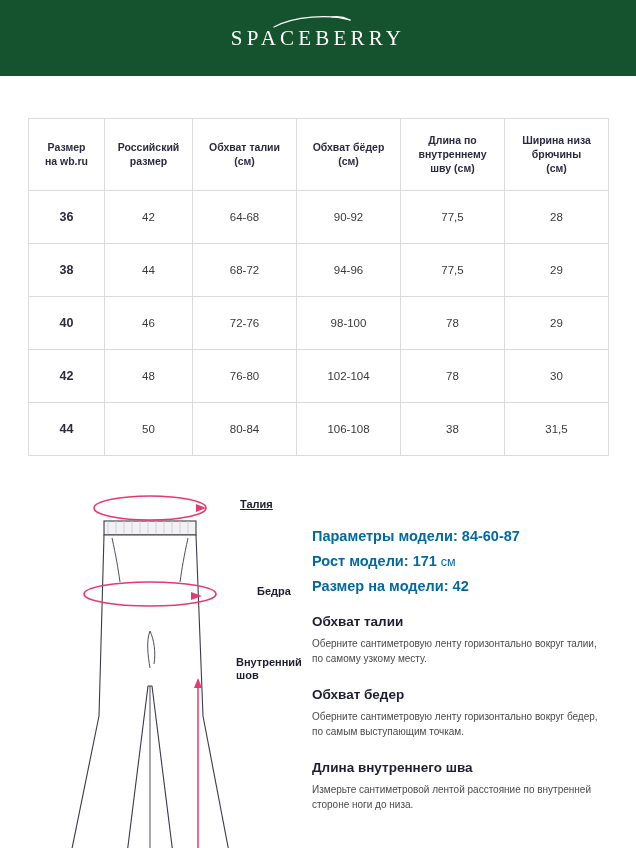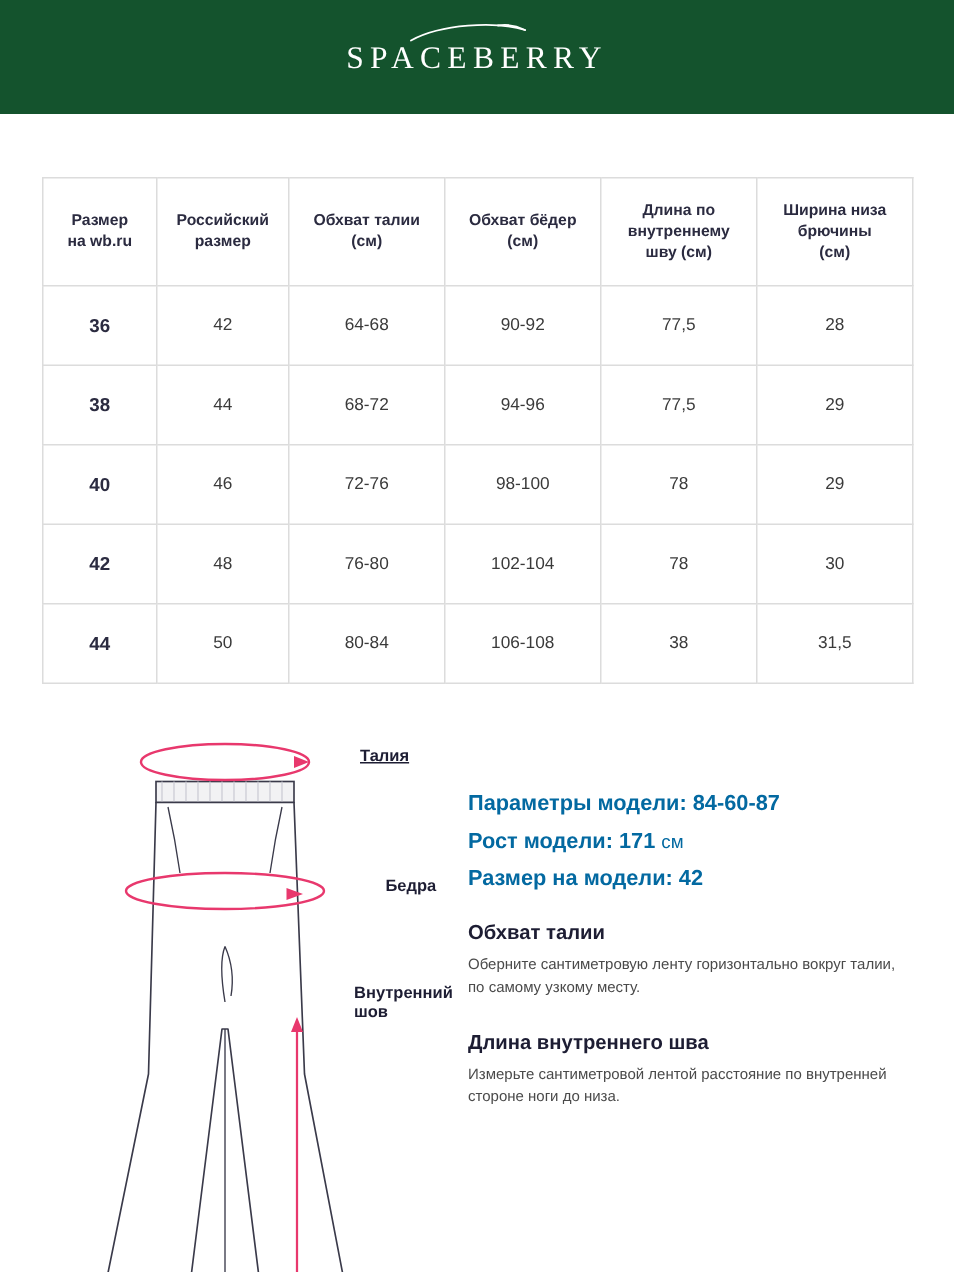--- a/index.html
+++ b/index.html
@@ -305,17 +305,21 @@
     <div class="model-line">
       <span>Размер на модели:</span>
       <span>42</span>
     </div>
 
     <div class="block">
       <div class="block-title">Обхват талии</div>
       <div class="block-text">Оберните сантиметровую ленту горизонтально вокруг талии, по самому узкому месту.</div>
     </div>
     <div class="block">
+      <div class="block-title">Обхват бедер</div>
+      <div class="block-text">Оберните сантиметровую ленту горизонтально вокруг бедер, по самым выступающим точкам.</div>
+    </div>
+    <div class="block">
       <div class="block-title">Длина внутреннего шва</div>
       <div class="block-text">Измерьте сантиметровой лентой расстояние по внутренней стороне ноги до низа.</div>
     </div>
   </div>
 </div>
 
 </body></html>

